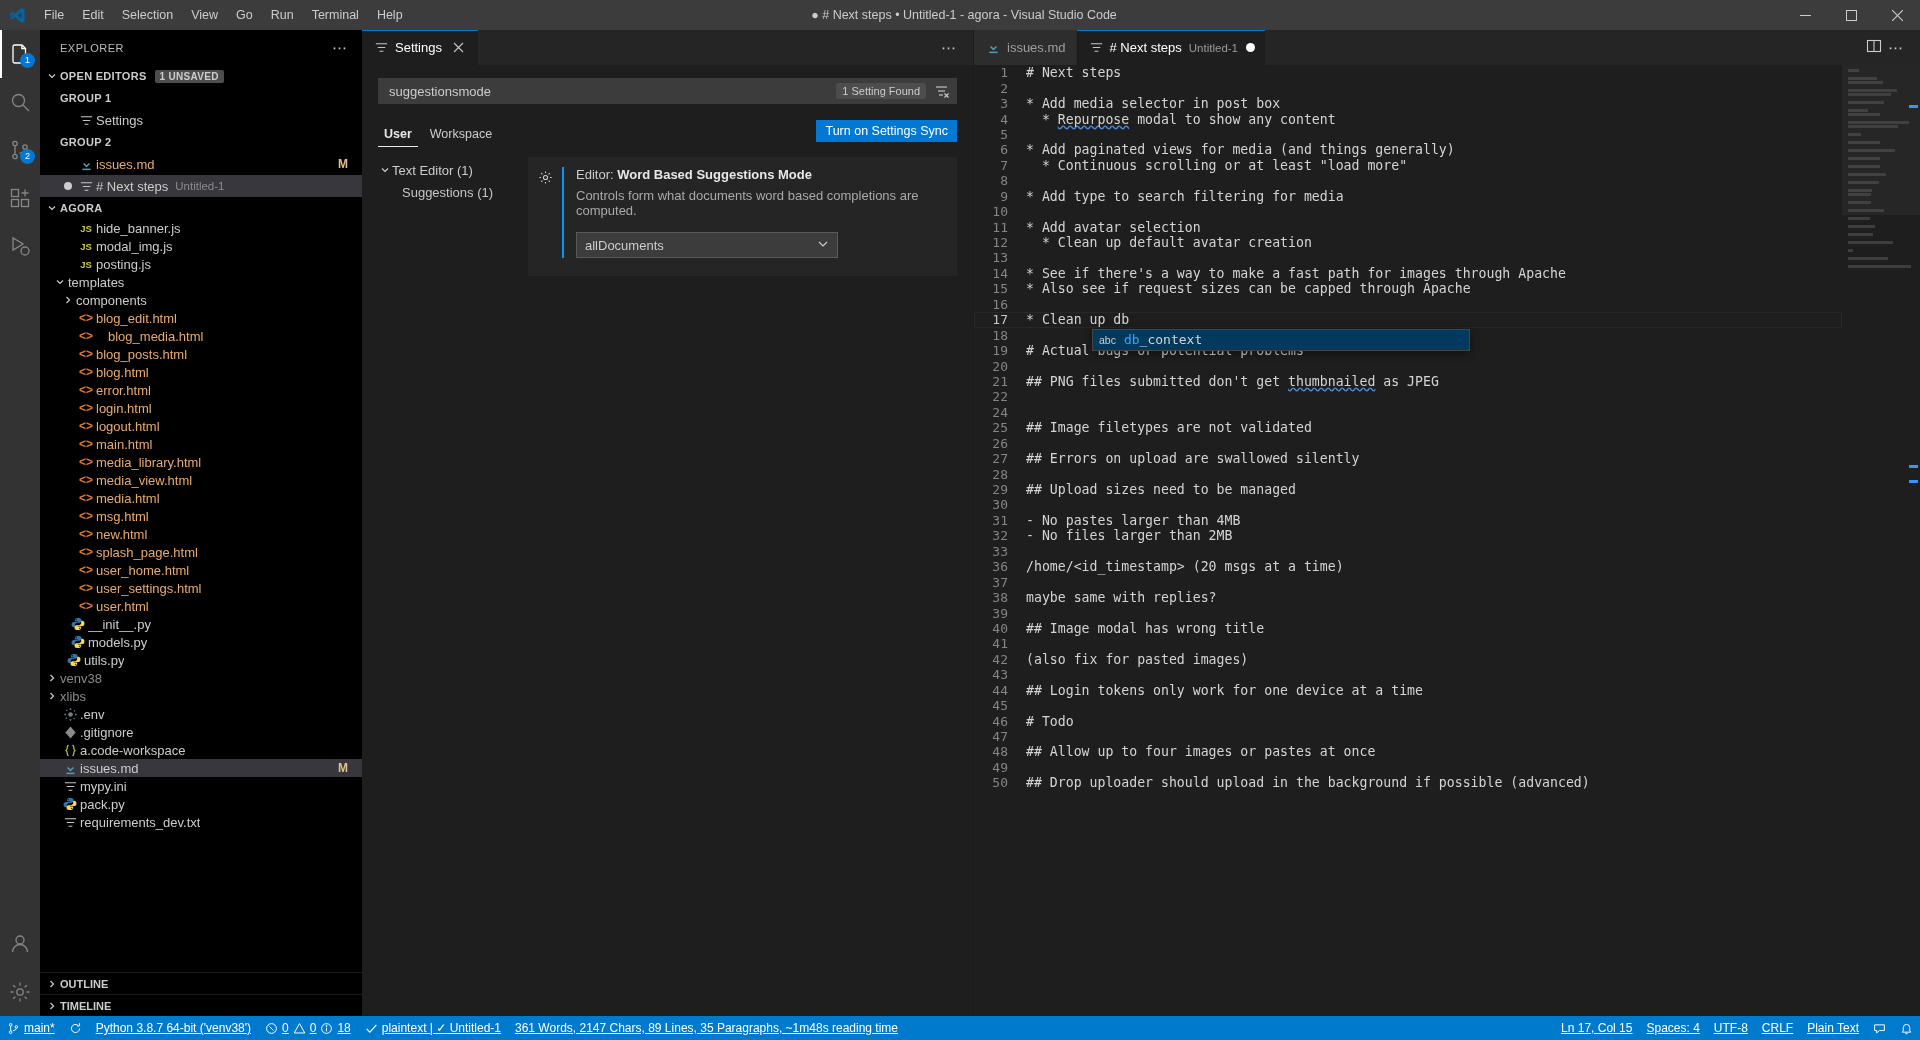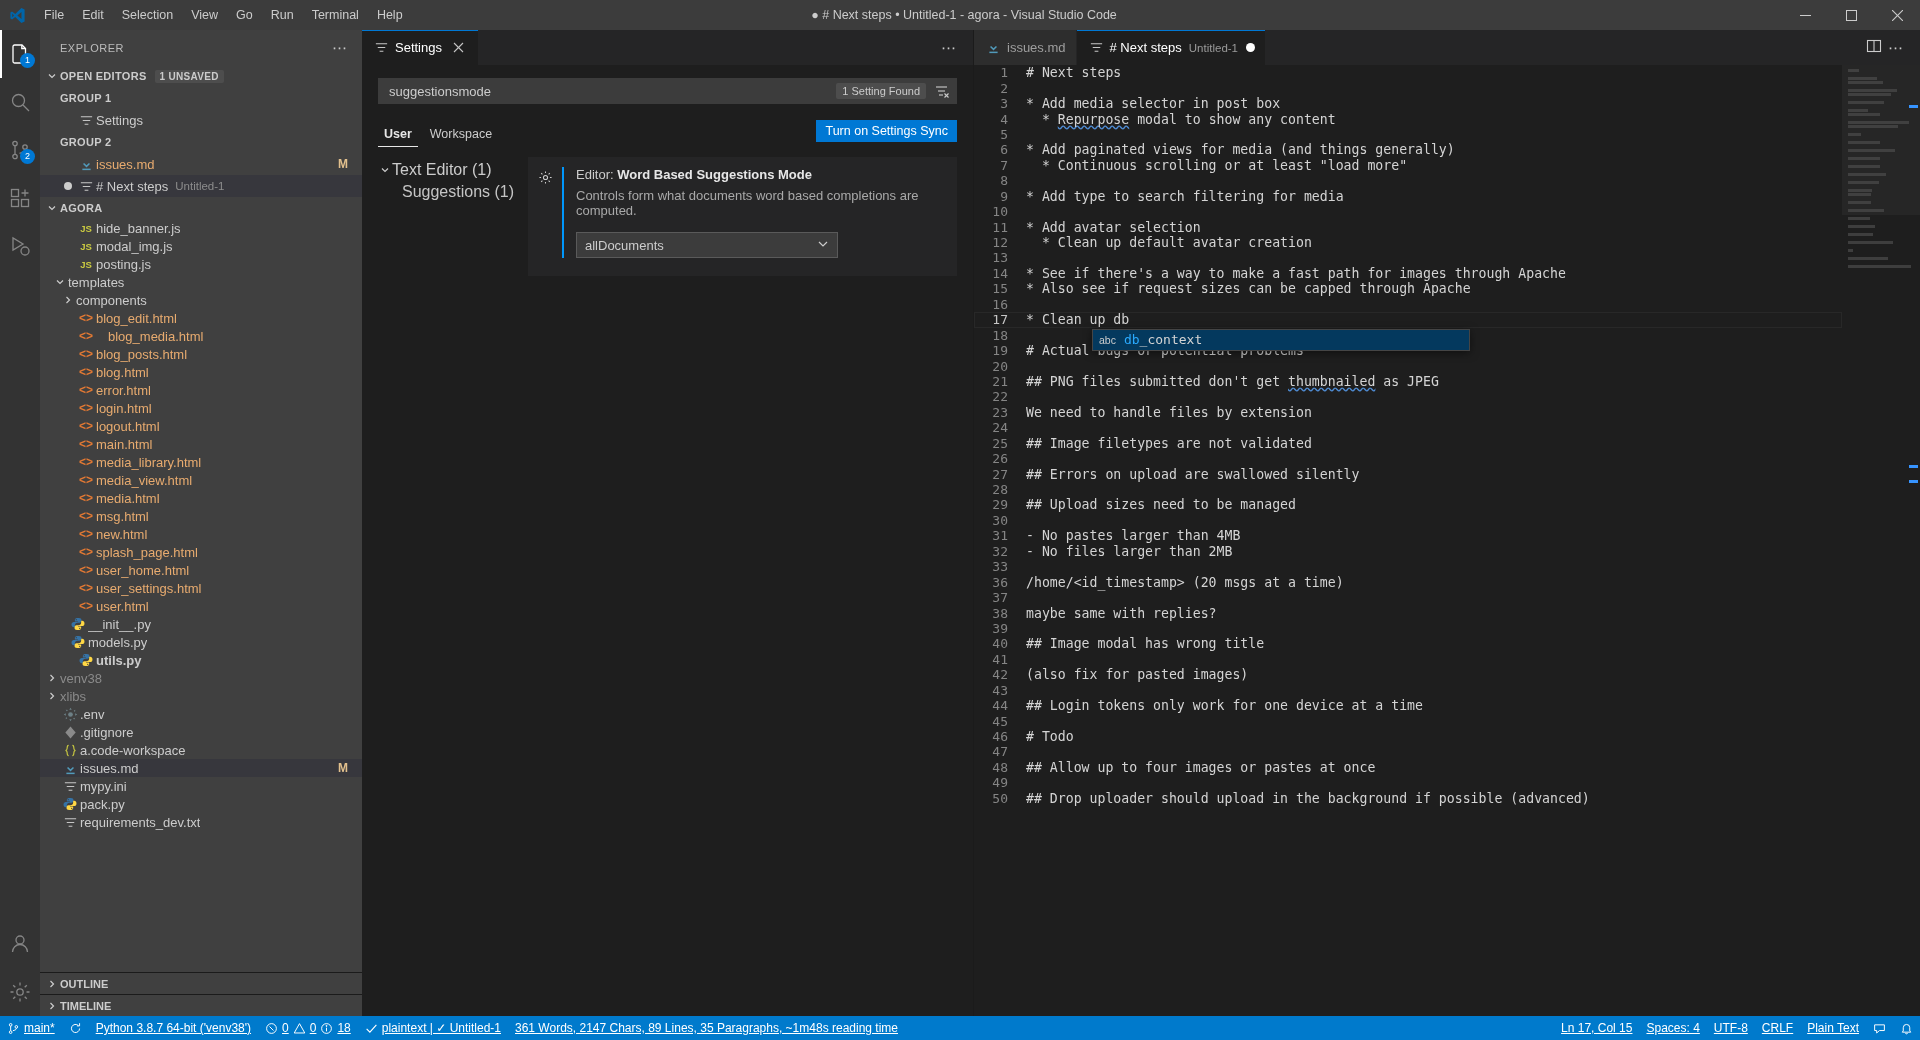--- a/index.html
+++ b/index.html
@@ -48,21 +48,21 @@
   .act-icon svg { width: 24px; height: 24px; }
   .act-badge {
     position: absolute; right: 5px; bottom: 10px;
     background: #0078d4; color: #fff; font-size: 9px; line-height: 15px;
     min-width: 15px; height: 15px; border-radius: 8px; text-align: center;
     font-family: "Liberation Sans", sans-serif;
   }
   .act-bottom { margin-top: auto; }
 
   
-  .sidebar { width: 322px; background: #404040; display: flex; flex-direction: column; flex: none; }
+  .sidebar { width: 322px; background: #000000; display: flex; flex-direction: column; flex: none; }
   .sb-header {
     height: 35px; display: flex; align-items: center; padding: 0 8px 0 20px;
     font-size: 11px; letter-spacing: .5px; color: #bbbbbb; flex: none;
   }
   .sb-header .dots { margin-left: auto; color:#cccccc; font-size: 15px; letter-spacing:1px; padding:0 6px; }
 
   .section-head {
     height: 22px; display: flex; align-items: center; font-size: 11px; font-weight: bold;
     color: #cccccc; padding-left: 4px; letter-spacing: .3px;
   }
@@ -156,21 +156,21 @@
   .stab.active { color:#e7e7e7; font-weight: bold; }
   .stab.active::after { content:""; position:absolute; left:0; right:0; bottom:0; height:1px; background:#e7e7e7; }
   .sync-btn {
     position: absolute; right: 0; bottom: 5px;
     background: #0078d4; color: #ffffff; font-size: 12.5px; padding: 4px 9px; border: none;
     font-family:"Liberation Sans",sans-serif; white-space: nowrap;
   }
 
   .settings-main { display:flex; margin-top: 10px; }
   .toc { width: 150px; flex: none; padding-top: 2px; }
-  .toc-row { display:flex; align-items:center; height: 22px; font-size: 16px; color:#cccccc; }
+  .toc-row { display:flex; align-items:center; height: 22px; font-size: 13px; color:#cccccc; }
   .toc-row .tw { width: 14px; }
   .toc-row.sub { padding-left: 24px; color:#c5c5c5; }
 
   .setting-card {
     flex: 1; background: #252526; padding: 10px 14px 18px 0; position: relative; min-width:0;
     display:flex;
   }
   .gear-col { width: 34px; flex:none; display:flex; justify-content:center; padding-top: 3px; }
   .gear-col svg { width: 15px; height: 15px; color:#cccccc; }
   .setting-content { flex:1; border-left: 2px solid #0097fb; padding-left: 12px; min-width:0; }
@@ -557,21 +557,21 @@
           <div class="tree-row" style="padding-left: 12px;">
             <span class="tw"></span>
             <span class="ticon py-ico">
               <svg viewBox="0 0 16 16">
                 <path fill="#3572A5" d="M7.8 1.2c-1.9 0-3.4.6-3.4 2v1.9h3.5v.5H3.2c-1.4 0-2.6 1-2.6 3s1 3 2.6 3h1.2V9.3c0-1.5 1.3-2.7 2.8-2.7h2.6c1.2 0 2.1-1 2.1-2.2V3.2c0-1.2-1-2-2.8-2zM6 2.3a.7.7 0 1 1 0 1.4.7.7 0 0 1 0-1.4z"></path>
                 <path fill="#FFD845" d="M8.2 14.8c1.9 0 3.4-.6 3.4-2v-1.9H8.1v-.5h4.7c1.4 0 2.6-1 2.6-3s-1-3-2.6-3h-1.2v2.3c0 1.5-1.3 2.7-2.8 2.7H6.2c-1.2 0-2.1 1-2.1 2.2v1.2c0 1.2 1 2 2.8 2zM10 13.7a.7.7 0 1 1 0-1.4.7.7 0 0 1 0 1.4z"></path>
               </svg>
             </span>
             <span class="tlabel">models.py</span>
           </div>
-          <div class="tree-row" style="padding-left: 20px; font-weight: bold;">
+          <div class="tree-row" style="padding-left: 8px;">
             <span class="tw"></span>
             <span class="ticon py-ico">
               <svg viewBox="0 0 16 16">
                 <path fill="#3572A5" d="M7.8 1.2c-1.9 0-3.4.6-3.4 2v1.9h3.5v.5H3.2c-1.4 0-2.6 1-2.6 3s1 3 2.6 3h1.2V9.3c0-1.5 1.3-2.7 2.8-2.7h2.6c1.2 0 2.1-1 2.1-2.2V3.2c0-1.2-1-2-2.8-2zM6 2.3a.7.7 0 1 1 0 1.4.7.7 0 0 1 0-1.4z"></path>
                 <path fill="#FFD845" d="M8.2 14.8c1.9 0 3.4-.6 3.4-2v-1.9H8.1v-.5h4.7c1.4 0 2.6-1 2.6-3s-1-3-2.6-3h-1.2v2.3c0 1.5-1.3 2.7-2.8 2.7H6.2c-1.2 0-2.1 1-2.1 2.2v1.2c0 1.2 1 2 2.8 2zM10 13.7a.7.7 0 1 1 0-1.4.7.7 0 0 1 0 1.4z"></path>
               </svg>
             </span>
             <span class="tlabel">utils.py</span>
           </div>
           <div class="tree-row" style="padding-left: 4px;">
@@ -824,21 +824,20 @@
               <div class="code-line"><span class="ln">13</span><span class="ctext"></span></div>
               <div class="code-line"><span class="ln">14</span><span class="ctext">* See if there's a way to make a fast path for images through Apache</span></div>
               <div class="code-line"><span class="ln">15</span><span class="ctext">* Also see if request sizes can be capped through Apache</span></div>
               <div class="code-line"><span class="ln">16</span><span class="ctext"></span></div>
               <div class="code-line"><span class="ln cur">17</span><span class="ctext">* Clean up db_</span></div>
               <div class="code-line"><span class="ln">18</span><span class="ctext"></span></div>
               <div class="code-line"><span class="ln">19</span><span class="ctext"># Actual bugs or potential problems</span></div>
               <div class="code-line"><span class="ln">20</span><span class="ctext"></span></div>
               <div class="code-line"><span class="ln">21</span><span class="ctext">## PNG files submitted don't get <span class="wavy">thumbnailed</span> as JPEG</span></div>
               <div class="code-line"><span class="ln">22</span><span class="ctext"></span></div>
-              <div class="code-line"><span class="ln">23</span><span class="ctext">We need to handle files by extension</span></div>
               <div class="code-line"><span class="ln">24</span><span class="ctext"></span></div>
               <div class="code-line"><span class="ln">25</span><span class="ctext">## Image filetypes are not validated</span></div>
               <div class="code-line"><span class="ln">26</span><span class="ctext"></span></div>
               <div class="code-line"><span class="ln">27</span><span class="ctext">## Errors on upload are swallowed silently</span></div>
               <div class="code-line"><span class="ln">28</span><span class="ctext"></span></div>
               <div class="code-line"><span class="ln">29</span><span class="ctext">## Upload sizes need to be managed</span></div>
               <div class="code-line"><span class="ln">30</span><span class="ctext"></span></div>
               <div class="code-line"><span class="ln">31</span><span class="ctext">- No pastes larger than 4MB</span></div>
               <div class="code-line"><span class="ln">32</span><span class="ctext">- No files larger than 2MB</span></div>
               <div class="code-line"><span class="ln">33</span><span class="ctext"></span></div>

